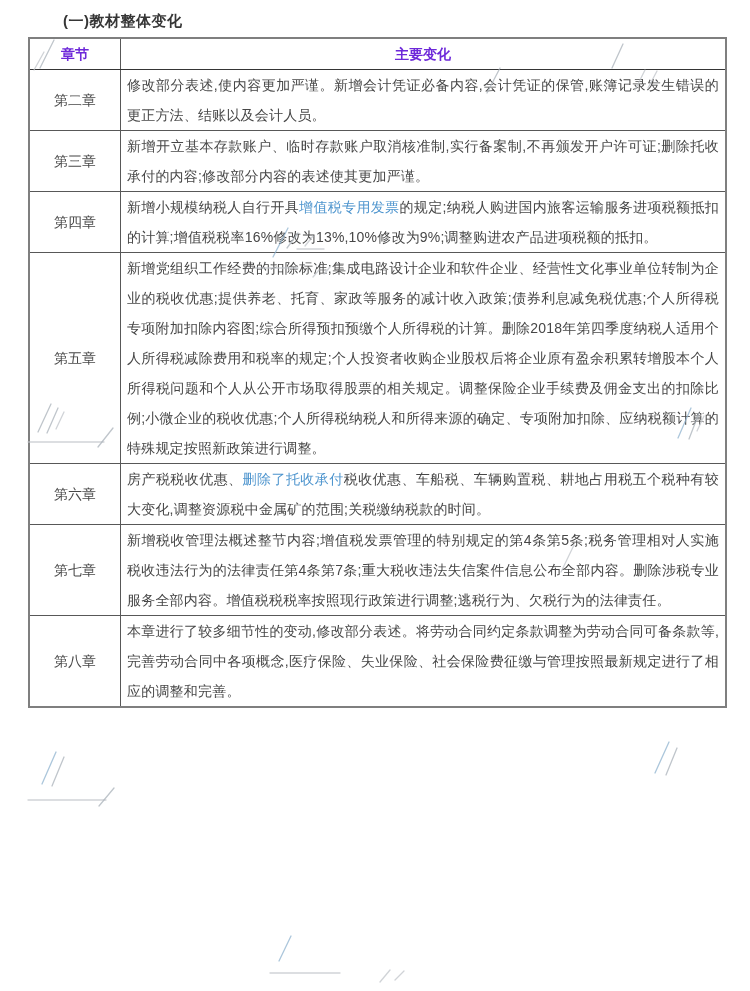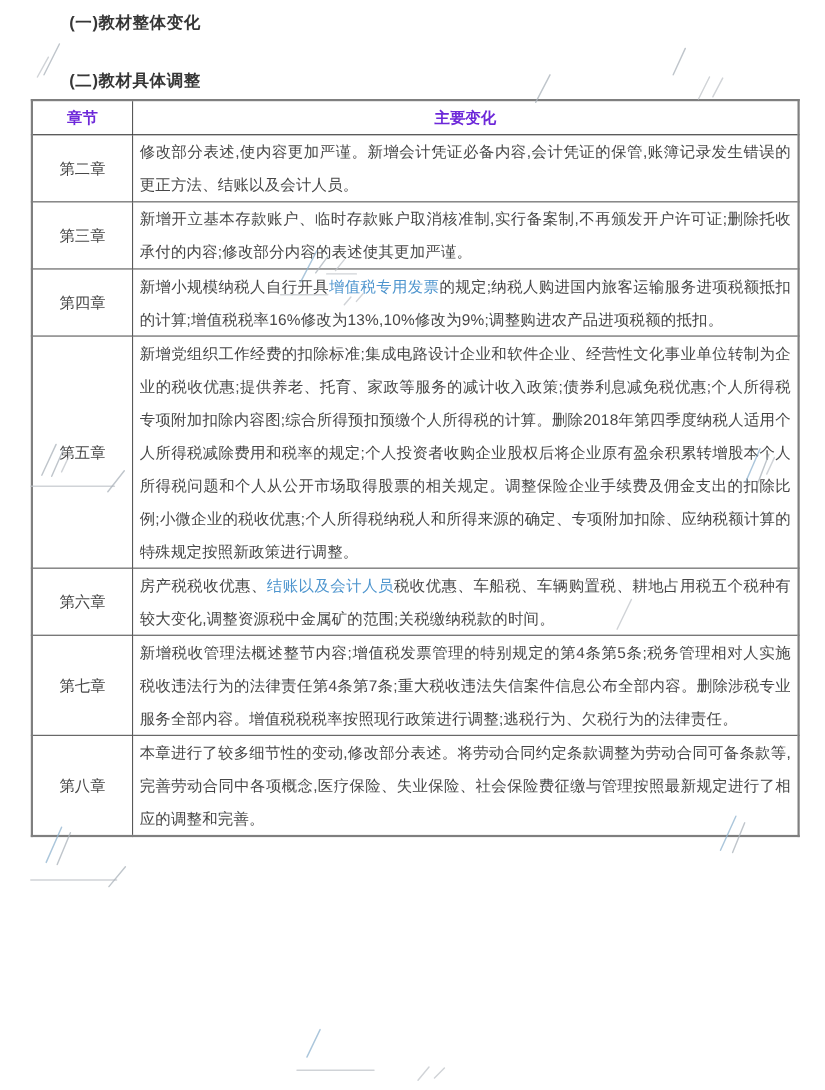--- a/index.html
+++ b/index.html
@@ -79,21 +79,20 @@
     <line class="lite" x1="270" y1="973" x2="340" y2="973"></line>
     <line class="lite" x1="380" y1="982" x2="390" y2="970"></line>
     <line class="lite" x1="395" y1="980" x2="404" y2="971"></line>
   </svg>
 
   <div class="content">
 
     <h3 class="sec-title">(一)教材整体变化</h3>
 
 
-    <h3 class="sec-title second">(二)教材具体调整</h3>
 
     <table class="changes">
       <thead>
         <tr>
           <th class="col-chapter">章节</th>
           <th class="col-changes">主要变化</th>
         </tr>
       </thead>
       <tbody id="table-body">
           <tr>
@@ -107,21 +106,21 @@
           <tr>
             <td class="chapter-cell">第四章</td>
             <td class="changes-cell">新增小规模纳税人自行开具<a class="inline-link" href="#">增值税专用发票</a>的规定;纳税人购进国内旅客运输服务进项税额抵扣的计算;增值税税率16%修改为13%,10%修改为9%;调整购进农产品进项税额的抵扣。</td>
           </tr>
           <tr>
             <td class="chapter-cell">第五章</td>
             <td class="changes-cell">新增党组织工作经费的扣除标准;集成电路设计企业和软件企业、经营性文化事业单位转制为企业的税收优惠;提供养老、托育、家政等服务的减计收入政策;债券利息减免税优惠;个人所得税专项附加扣除内容图;综合所得预扣预缴个人所得税的计算。删除2018年第四季度纳税人适用个人所得税减除费用和税率的规定;个人投资者收购企业股权后将企业原有盈余积累转增股本个人所得税问题和个人从公开市场取得股票的相关规定。调整保险企业手续费及佣金支出的扣除比例;小微企业的税收优惠;个人所得税纳税人和所得来源的确定、专项附加扣除、应纳税额计算的特殊规定按照新政策进行调整。</td>
           </tr>
           <tr>
             <td class="chapter-cell">第六章</td>
-            <td class="changes-cell">房产税税收优惠、<a class="inline-link" href="#">结账以及会计人员</a>税收优惠、车船税、车辆购置税、耕地占用税五个税种有较大变化,调整资源税中金属矿的范围;关税缴纳税款的时间。</td>
+            <td class="changes-cell">房产税税收优惠、<a class="inline-link" href="#">删除了托收承付</a>税收优惠、车船税、车辆购置税、耕地占用税五个税种有较大变化,调整资源税中金属矿的范围;关税缴纳税款的时间。</td>
           </tr>
           <tr>
             <td class="chapter-cell">第七章</td>
             <td class="changes-cell">新增税收管理法概述整节内容;增值税发票管理的特别规定的第4条第5条;税务管理相对人实施税收违法行为的法律责任第4条第7条;重大税收违法失信案件信息公布全部内容。删除涉税专业服务全部内容。增值税税税率按照现行政策进行调整;逃税行为、欠税行为的法律责任。</td>
           </tr>
           <tr>
             <td class="chapter-cell">第八章</td>
             <td class="changes-cell">本章进行了较多细节性的变动,修改部分表述。将劳动合同约定条款调整为劳动合同可备条款等,完善劳动合同中各项概念,医疗保险、失业保险、社会保险费征缴与管理按照最新规定进行了相应的调整和完善。</td>
           </tr>
         </tbody>

